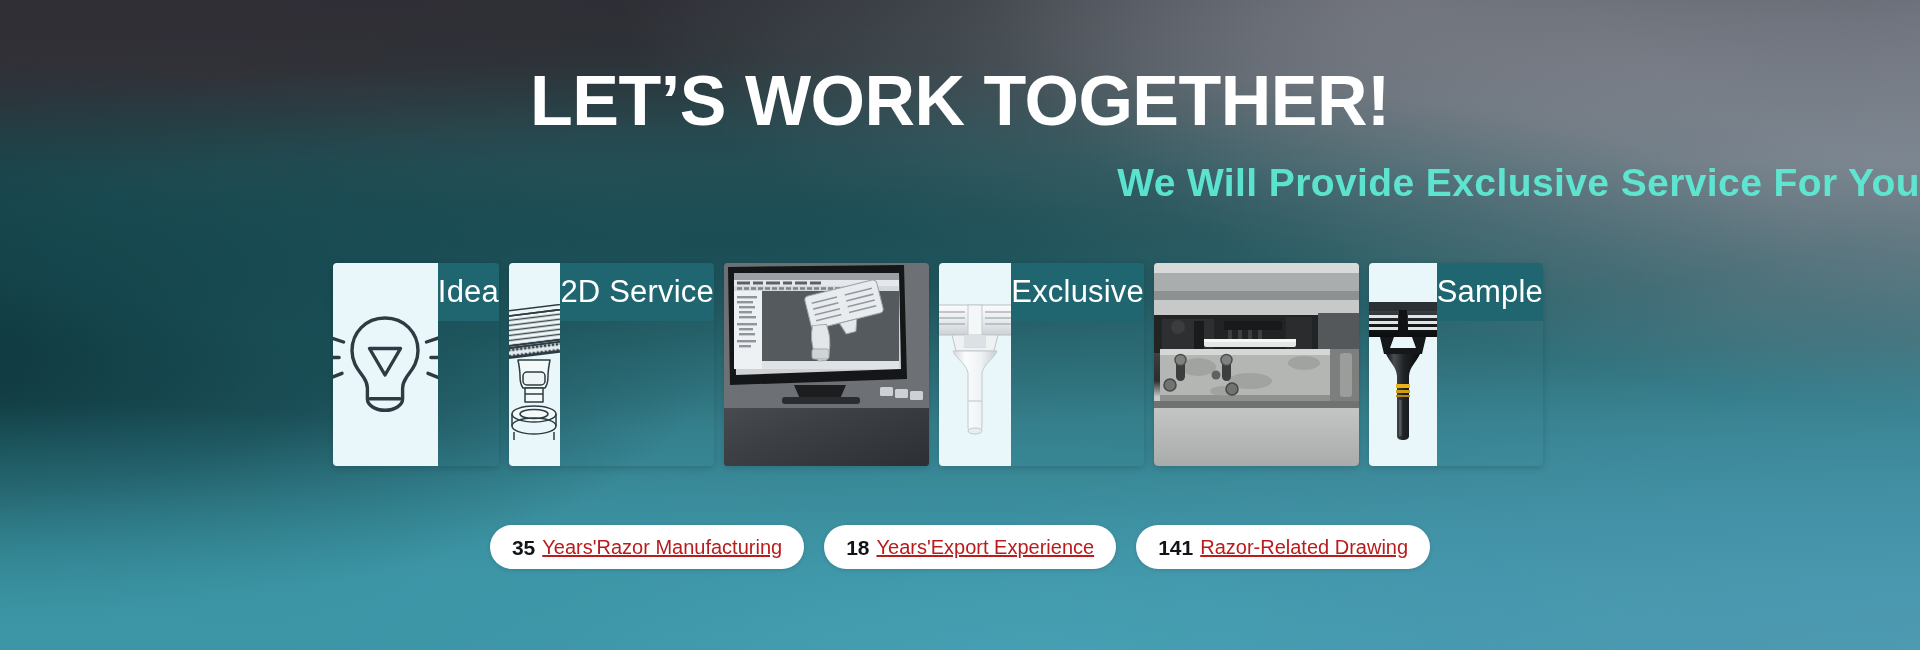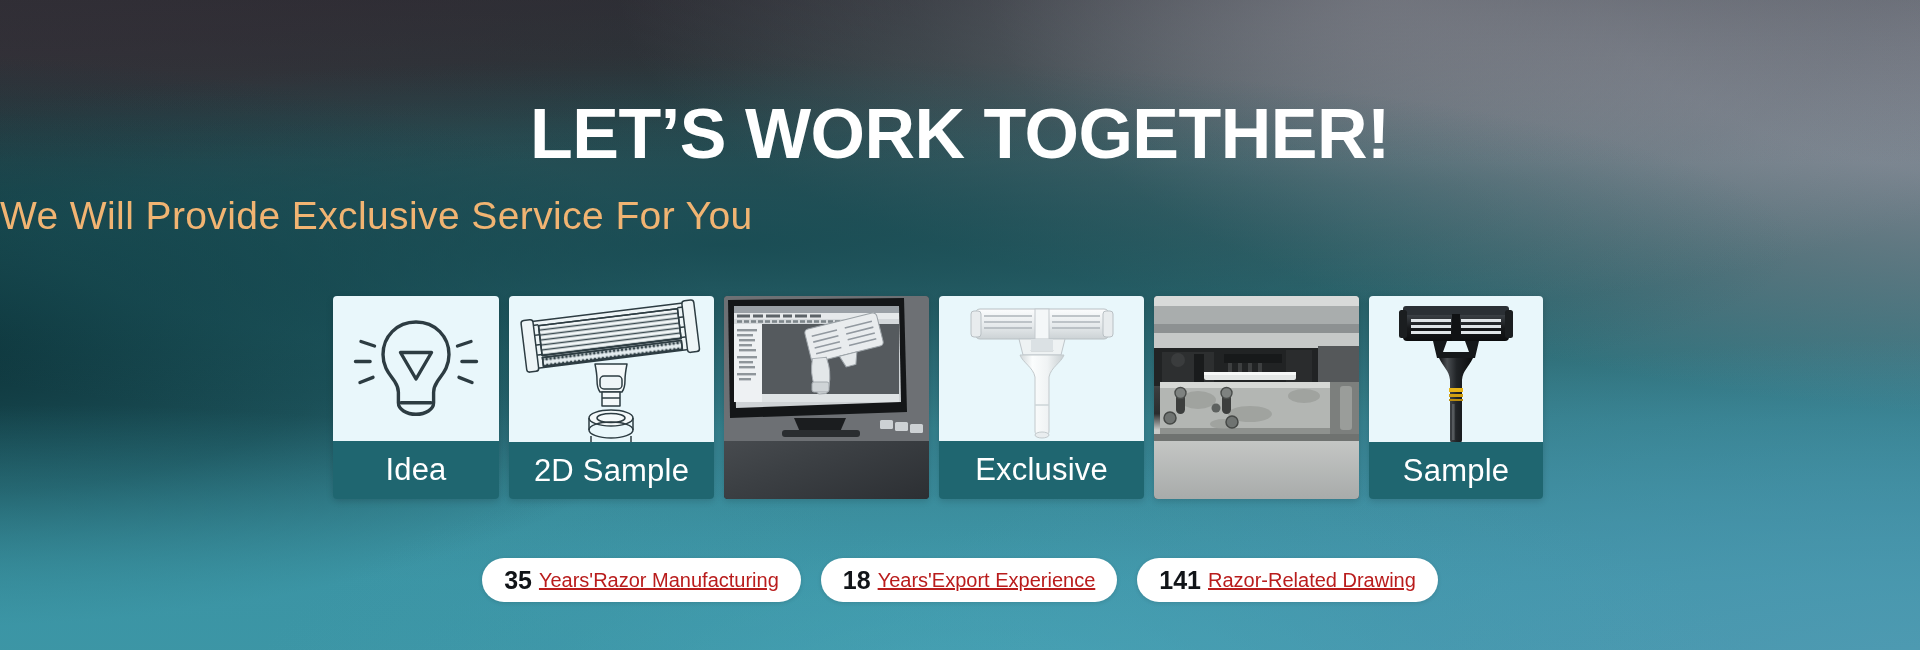--- a/index.html
+++ b/index.html
@@ -54,59 +54,59 @@
   }
   .bg-b8 { 
     background:
       radial-gradient(ellipse 40% 40% at 52% 96%, rgba(74,168,186,0.62) 0%, rgba(70,160,180,0.2) 50%, rgba(68,158,178,0) 80%);
   }
   .bg-b9 { 
     background:linear-gradient(180deg, rgba(28,28,34,0.42) 0%, rgba(30,32,38,0.0) 30%);
   }
 
   
-  #content { position:absolute; inset:0; z-index:2;margin-top:33px; }
+  #content { position:absolute; inset:0; z-index:2; }
 
   .headline {
     position:absolute; left:0; right:0; top:62px;
     text-align:center;
     color:#ffffff;
     font-size:70px;
     line-height:78px;
     font-weight:700;
     letter-spacing:-0.5px;
     white-space:nowrap;
   }
   .subtitle {
     position:absolute; left:0; right:0; top:160px;
-    text-align:left;
-    color:#fdba74;
+    text-align:right;
+    color:#5eead4;
     font-size:39px;
     line-height:46px;
-    font-weight:400;
+    font-weight:700;
     letter-spacing:0.4px;
     white-space:nowrap;
     opacity:0.95;
   }
 
   
   .cards {
     position:absolute;
     left:333px;
     top:263px;
     width:1256px;
     height:203px;
     display:flex;
     align-items:flex-start;
     gap:10px;
   }
   .card {
     height:203px;
     display:flex;
-    flex-direction:column;
+    flex-direction:row;
     border-radius:4px;
     overflow:hidden;
     box-shadow:0 2px 7px rgba(0,0,0,0.16);
     flex:0 0 auto;
   }
   .card-media {
     flex:1 1 auto;
     background:#e9f7fb;
     position:relative;
     overflow:hidden;
@@ -142,21 +142,21 @@
     background:#ffffff;
     border-radius:22px;
     height:44px;
     padding:0 22px;
     display:flex;
     align-items:center;
     gap:7px;
     box-shadow:0 1px 4px rgba(0,0,0,0.13);
     white-space:nowrap;
   }
-  .pill-num { font-size:25px; font-weight:700; color:#111418; line-height:1; }
+  .pill-num { font-size:21px; font-weight:700; color:#111418; line-height:1; }
   .pill-text { font-size:20px; font-weight:400; color:#b91c1c; line-height:1;text-decoration:underline; }
 
   
   svg { display:block; }
 
   
   .photo-3d { width:100%; height:100%; position:relative;
     background:linear-gradient(160deg,#6f7276 0%,#55585c 30%,#3c4044 70%,#2c2f33 100%); }
   
   .photo-mold { width:100%; height:100%; position:relative;
@@ -237,21 +237,21 @@
 
               <ellipse cx="92" cy="124" rx="22" ry="8" fill="#f4f9fa"></ellipse>
               <ellipse cx="92" cy="124" rx="14" ry="4.6"></ellipse>
               <path d="M70 124v12M114 124v12"></path>
               <ellipse cx="92" cy="136" rx="22" ry="8" fill="none"></ellipse>
               <path d="M72 142v8M112 142v8"></path>
             </g>
           </svg>
         </span>
       </div>
-      <div class="card-label">2D Sample</div>
+      <div class="card-label">2D Service</div>
     </div>
 
     <div class="card" style="width:205px">
       <div class="card-media photo">
         <div class="photo-3d">
           <svg width="205" height="145" viewBox="0 0 205 145" style="position:absolute;inset:0">
 
             <rect x="0" y="0" width="205" height="145" fill="#6d7074"></rect>
             <rect x="0" y="0" width="205" height="145" fill="url(#none)"></rect>
 

